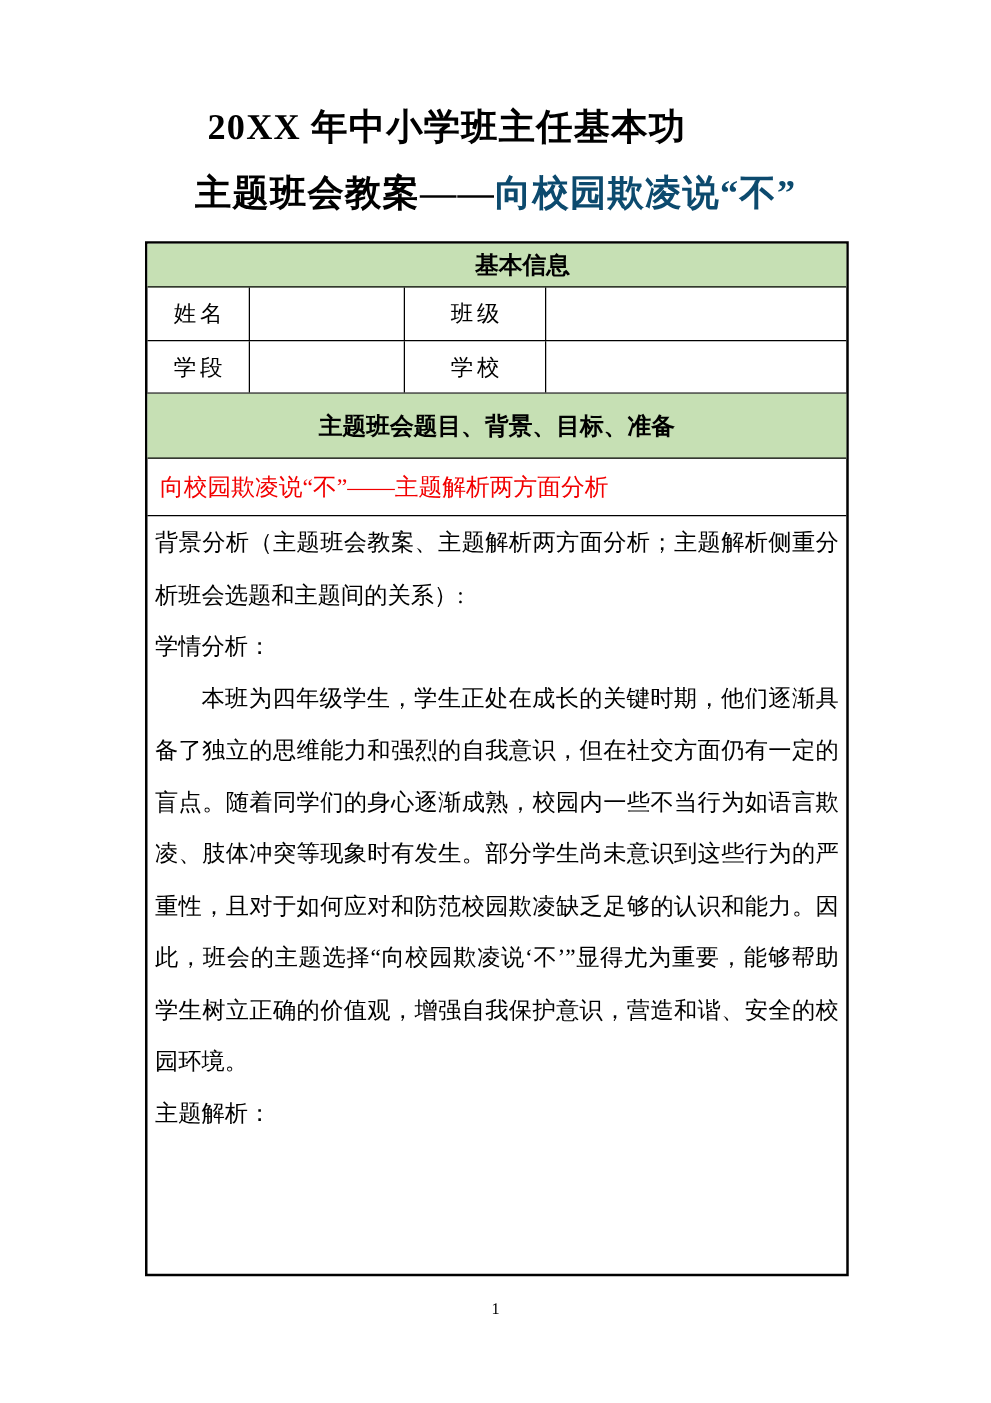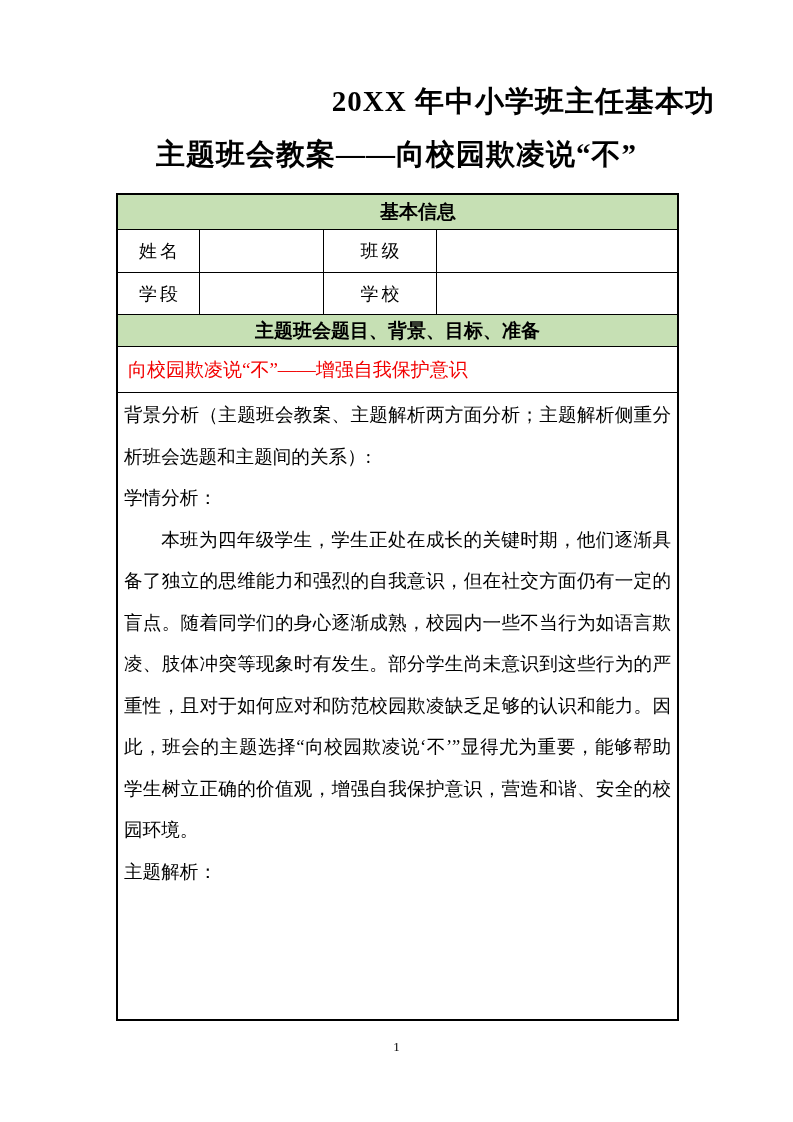--- a/index.html
+++ b/index.html
@@ -6,52 +6,52 @@
   html, body { background: #ffffff; }
   body {
     width: 793px; height: 1122px;
     position: relative;
     font-family: "Liberation Serif", "DejaVu Serif", serif;
     color: #000;
     overflow: hidden;
   }
   .title1 {
     position: absolute; top: 82px; left: 0; width: 715px;
-    text-align: right;
+    text-align: center;
     font-size: 29px; font-weight: bold;
     letter-spacing: 1px;
     white-space: nowrap;
   }
   .title2 {
     position: absolute; top: 135px; left: 0; width: 793px;
     text-align: center;
     font-size: 29px; font-weight: bold;
     letter-spacing: 1px;
     white-space: nowrap;
   }
-  .title2 .red-part { color: #000000; margin-top: 40px; }
+  .title2 .red-part { color: #0c4a6e; margin-top: 40px; }
 
   .main-table {
     position: absolute; left: 116px; top: 193px;
     width: 563px; height: 828px;
     border: 2px solid #000;
     display: flex; flex-direction: column;
     background: #fff;
   }
   .t-row { display: flex; border-bottom: 1.5px solid #000; flex: 0 0 auto; }
   .t-row:last-child { border-bottom: none; }
 
   .green-row {
     background: #c6e0b4;
     align-items: center; justify-content: center;
     font-family: "Liberation Sans", "DejaVu Sans", sans-serif;
     font-weight: bold; font-size: 19px;
   }
   .green-row.sec1 { height: 35px; padding-left: 41px; }
-  .green-row.sec2 { height: 32px; }
+  .green-row.sec2 { height: 52px; }
 
   .info-row { height: 43px; }
   .info-row.r2 { height: 42px; }
   .cell {
     display: flex; align-items: center; justify-content: center;
     border-right: 1.5px solid #000;
     font-size: 18px;
   }
   .cell:last-child { border-right: none; }
   .label-cell { letter-spacing: 3px; padding-left: 3px; }
@@ -119,21 +119,21 @@
     <div class="cell c2"></div>
     <div class="cell c3 label-cell">学校</div>
     <div class="cell c4"></div>
   </div>
 
   <div class="t-row green-row sec2">
     <span>主题班会题目、背景、目标、准备</span>
   </div>
 
   <div class="t-row topic-row">
-    <div class="topic-value">向校园欺凌说“不”——增强自我保护意识</div>
+    <div class="topic-value">向校园欺凌说“不”——主题解析两方面分析</div>
   </div>
 
   <div class="t-row body-cell">
     <p>背景分析（主题班会教案、主题解析两方面分析；主题解析侧重分析班会选题和主题间的关系）:</p>
     <p>学情分析：</p>
     <p class="indent">本班为四年级学生，学生正处在成长的关键时期，他们逐渐具备了独立的思维能力和强烈的自我意识，但在社交方面仍有一定的盲点。随着同学们的身心逐渐成熟，校园内一些不当行为如语言欺凌、肢体冲突等现象时有发生。部分学生尚未意识到这些行为的严重性，且对于如何应对和防范校园欺凌缺乏足够的认识和能力。因此，班会的主题选择“向校园欺凌说‘不’”显得尤为重要，能够帮助学生树立正确的价值观，增强自我保护意识，营造和谐、安全的校园环境。</p>
     <p>主题解析：</p>
   </div>
 
 </div>

